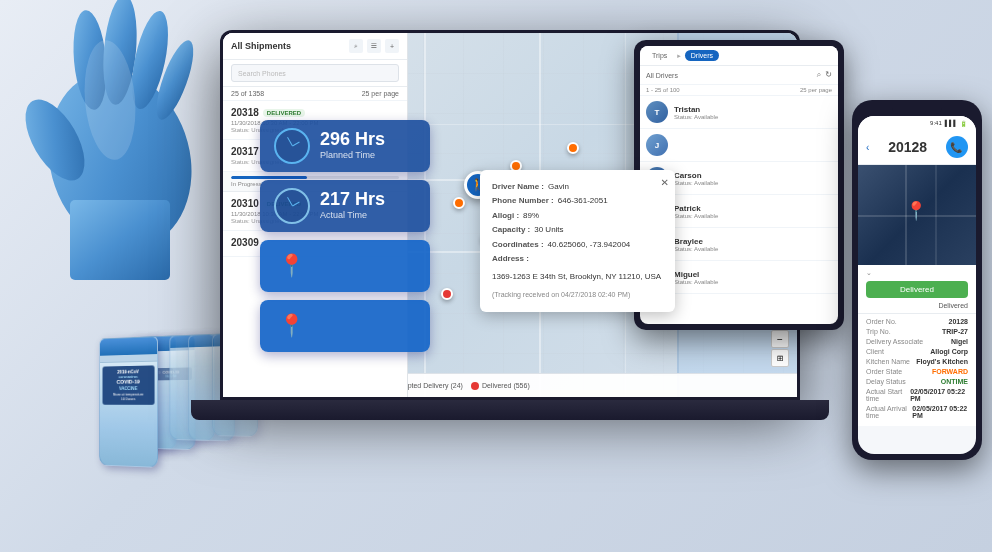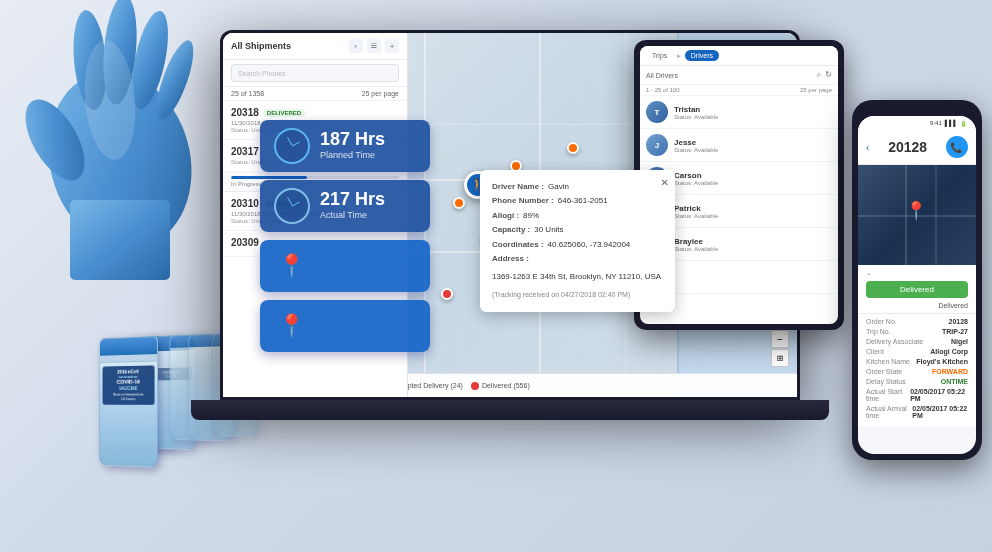--- a/index.html
+++ b/index.html
@@ -830,21 +830,21 @@
   </div>
   <div class="laptop-base"></div>
 </div>
 
 <div class="metrics-overlay" style="left:260px; top:120px;">
   <div class="metric-card">
     <div class="metric-icon">
       <div class="metric-clock"></div>
     </div>
     <div class="metric-text">
-      <div class="metric-value">187 Hrs</div>
+      <div class="metric-value">296 Hrs</div>
       <div class="metric-label">Planned Time</div>
     </div>
   </div>
 
   <div class="metric-card">
     <div class="metric-icon">
       <div class="metric-clock" style="border-color:#80c0e8;"></div>
     </div>
     <div class="metric-text">
       <div class="metric-value">217 Hrs</div>
@@ -920,24 +920,20 @@
       <div>
         <div class="driver-item">
           <div class="driver-avatar" style="background:linear-gradient(135deg,#6090c0,#3060a0);">T</div>
           <div class="driver-info">
             <div class="driver-name">Tristan</div>
             <div class="driver-status">Status: Available</div>
           </div>
         </div>
         <div class="driver-item">
           <div class="driver-avatar" style="background:linear-gradient(135deg,#70a0d0,#4070b0);">J</div>
-          <div class="driver-info">
-            <div class="driver-name">Jesse</div>
-            <div class="driver-status">Status: Available</div>
-          </div>
         </div>
         <div class="driver-item">
           <div class="driver-avatar" style="background:linear-gradient(135deg,#5080b0,#2050a0);">C</div>
           <div class="driver-info">
             <div class="driver-name">Carson</div>
             <div class="driver-status">Status: Available</div>
           </div>
         </div>
         <div class="driver-item">
           <div class="driver-avatar" style="background:linear-gradient(135deg,#4870b0,#1840a0);">P</div>
@@ -948,20 +944,24 @@
         </div>
         <div class="driver-item">
           <div class="driver-avatar" style="background:linear-gradient(135deg,#7090c0,#3060a0);">B</div>
           <div class="driver-info">
             <div class="driver-name">Braylee</div>
             <div class="driver-status">Status: Available</div>
           </div>
         </div>
         <div class="driver-item">
           <div class="driver-avatar" style="background:linear-gradient(135deg,#5888b8,#2858a8);">M</div>
+          <div class="driver-info">
+            <div class="driver-name">Miguel</div>
+            <div class="driver-status">Status: Available</div>
+          </div>
         </div>
 
       </div>
     </div>
   </div>
 </div>
 
 <div class="phone-container">
   <div class="phone-frame">
     <div class="phone-notch"></div>

